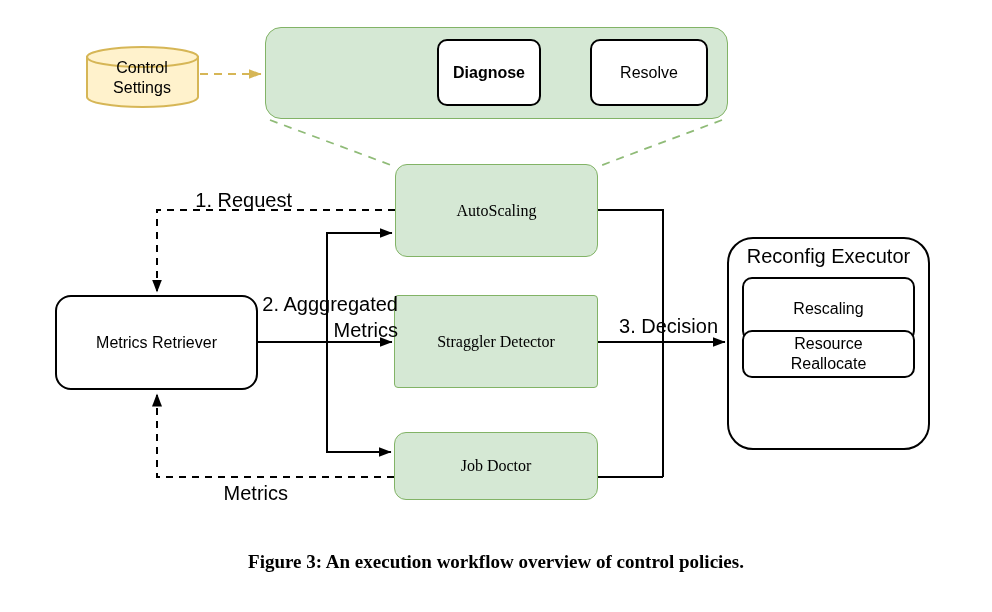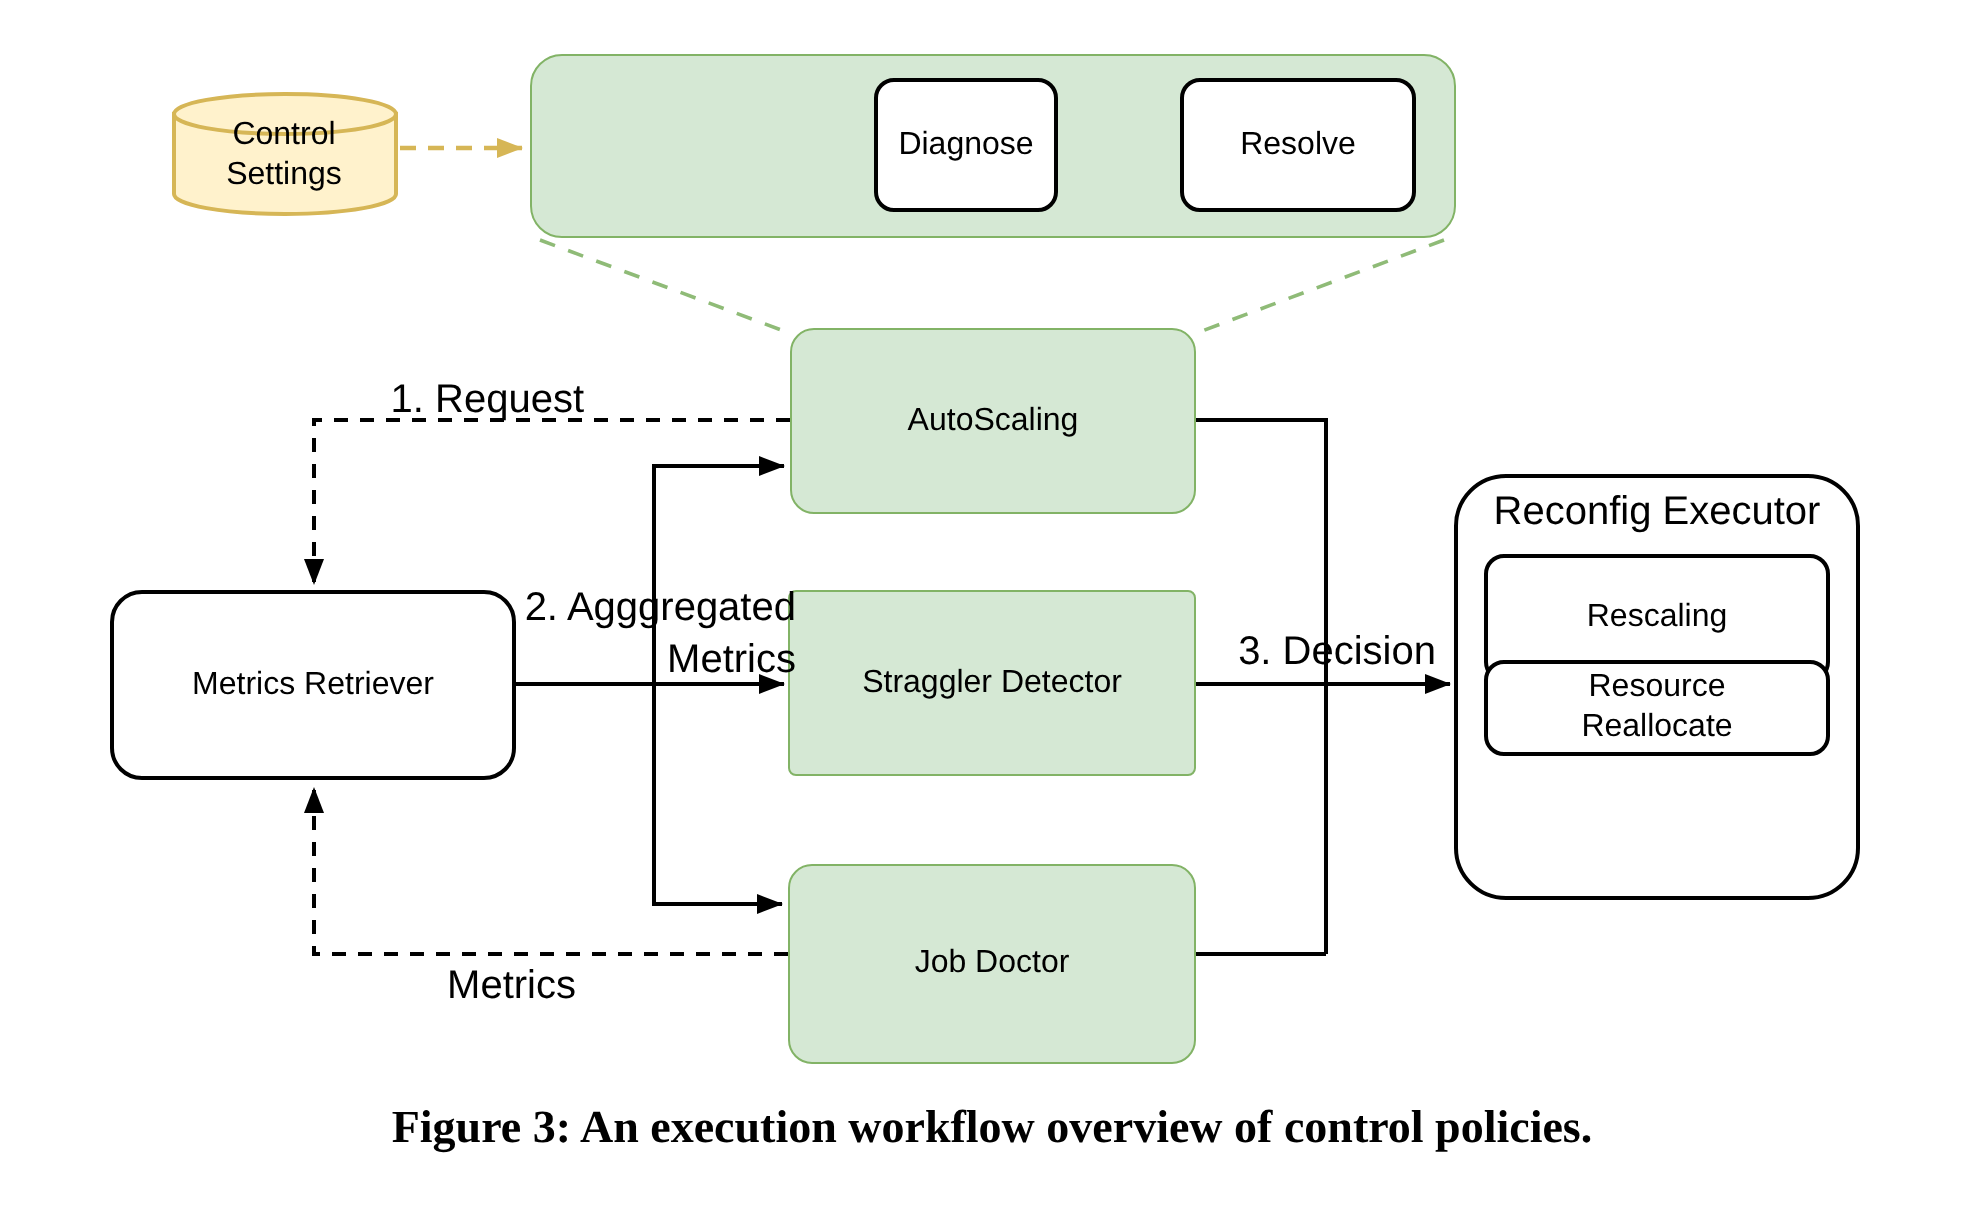--- a/index.html
+++ b/index.html
@@ -5,49 +5,49 @@
   html,body{margin:0;padding:0;background:#fff;}
   .canvas{
     position:relative;width:992px;height:612px;background:#ffffff;
     font-family:"Liberation Sans",sans-serif;color:#000;overflow:hidden;
   }
   .connectors{position:absolute;left:0;top:0;z-index:1;}
   .node{
     position:absolute;box-sizing:border-box;display:flex;align-items:center;justify-content:center;
     text-align:center;font-size:16px;line-height:1.25;z-index:2;
   }
-  .green{background:#d5e8d4;border:1.6px solid #82b366;}
+  .green{background:#d5e8d4;border:1.6px solid #82b366;font-family:Liberation Serif, serif;}
   .white{background:#ffffff;border:2px solid #000000;}
   .pipeline-container{left:265px;top:27px;width:463px;height:92px;border-radius:16px;z-index:2;}
   .inner-box{border-radius:10px;z-index:3;}
   .sym{left:283px;top:39px;width:119px;height:67px;}
-  .diag{left:437px;top:39px;width:92px;height:67px;}
+  .diag{left:437px;top:39px;width:104px;height:67px;font-weight:bold;}
   .res{left:590px;top:39px;width:118px;height:67px;}
   .autoscaling{left:395px;top:164px;width:203px;height:93px;border-radius:12px;}
   .metrics{left:55px;top:295px;width:203px;height:95px;border-radius:16px;}
   .straggler{left:394px;top:295px;width:204px;height:93px;border-radius:4px;}
-  .jobdoctor{left:394px;top:432px;width:204px;height:100px;border-radius:12px;}
+  .jobdoctor{left:394px;top:432px;width:204px;height:68px;border-radius:12px;}
   .reconfig{left:727px;top:237px;width:203px;height:213px;border-radius:26px;background:#fff;border:2px solid #000;position:absolute;box-sizing:border-box;z-index:2;}
   .reconfig-title{position:absolute;left:727px;top:245px;width:203px;text-align:center;font-size:20px;z-index:3;}
   .exec-item{left:742px;width:173px;}
   .exec1{top:277px;height:64px;}
   .exec2{top:330px;height:48px;}
   .exec3{top:380px;height:48px;}
   .cyl-label{position:absolute;left:92px;top:54px;width:100px;height:48px;display:flex;align-items:center;justify-content:center;text-align:center;font-size:16px;line-height:1.22;z-index:3;}
   .cyl-label span{width:80px;}
   .edge-label{position:absolute;font-size:20px;line-height:1.32;text-align:right;z-index:4;}
   .lbl-req1{left:162px;top:187px;width:130px;}
   .lbl-agg{left:258px;top:291px;width:140px;}
   .lbl-dec{left:600px;top:313px;width:118px;}
   .lbl-req2{left:170px;top:480px;width:118px;}
   .wrap-90{display:inline-block;width:95px;}
   .wrap-110{display:inline-block;width:115px;}
   .caption{
     position:absolute;left:0;top:551px;width:992px;text-align:center;
-    font-family:"Liberation Serif",serif;font-weight:bold;font-size:23px;z-index:4;
+    font-family:"Liberation Serif",serif;font-weight:bold;font-size:19px;z-index:4;
   }
 </style>
 </head>
 <body>
 
 <div class="canvas">
 
   <svg class="connectors" width="992" height="612" viewBox="0 0 992 612">
     <defs>
       <marker id="mBlack" markerUnits="userSpaceOnUse" markerWidth="14" markerHeight="11" refX="12.5" refY="5" orient="auto">

